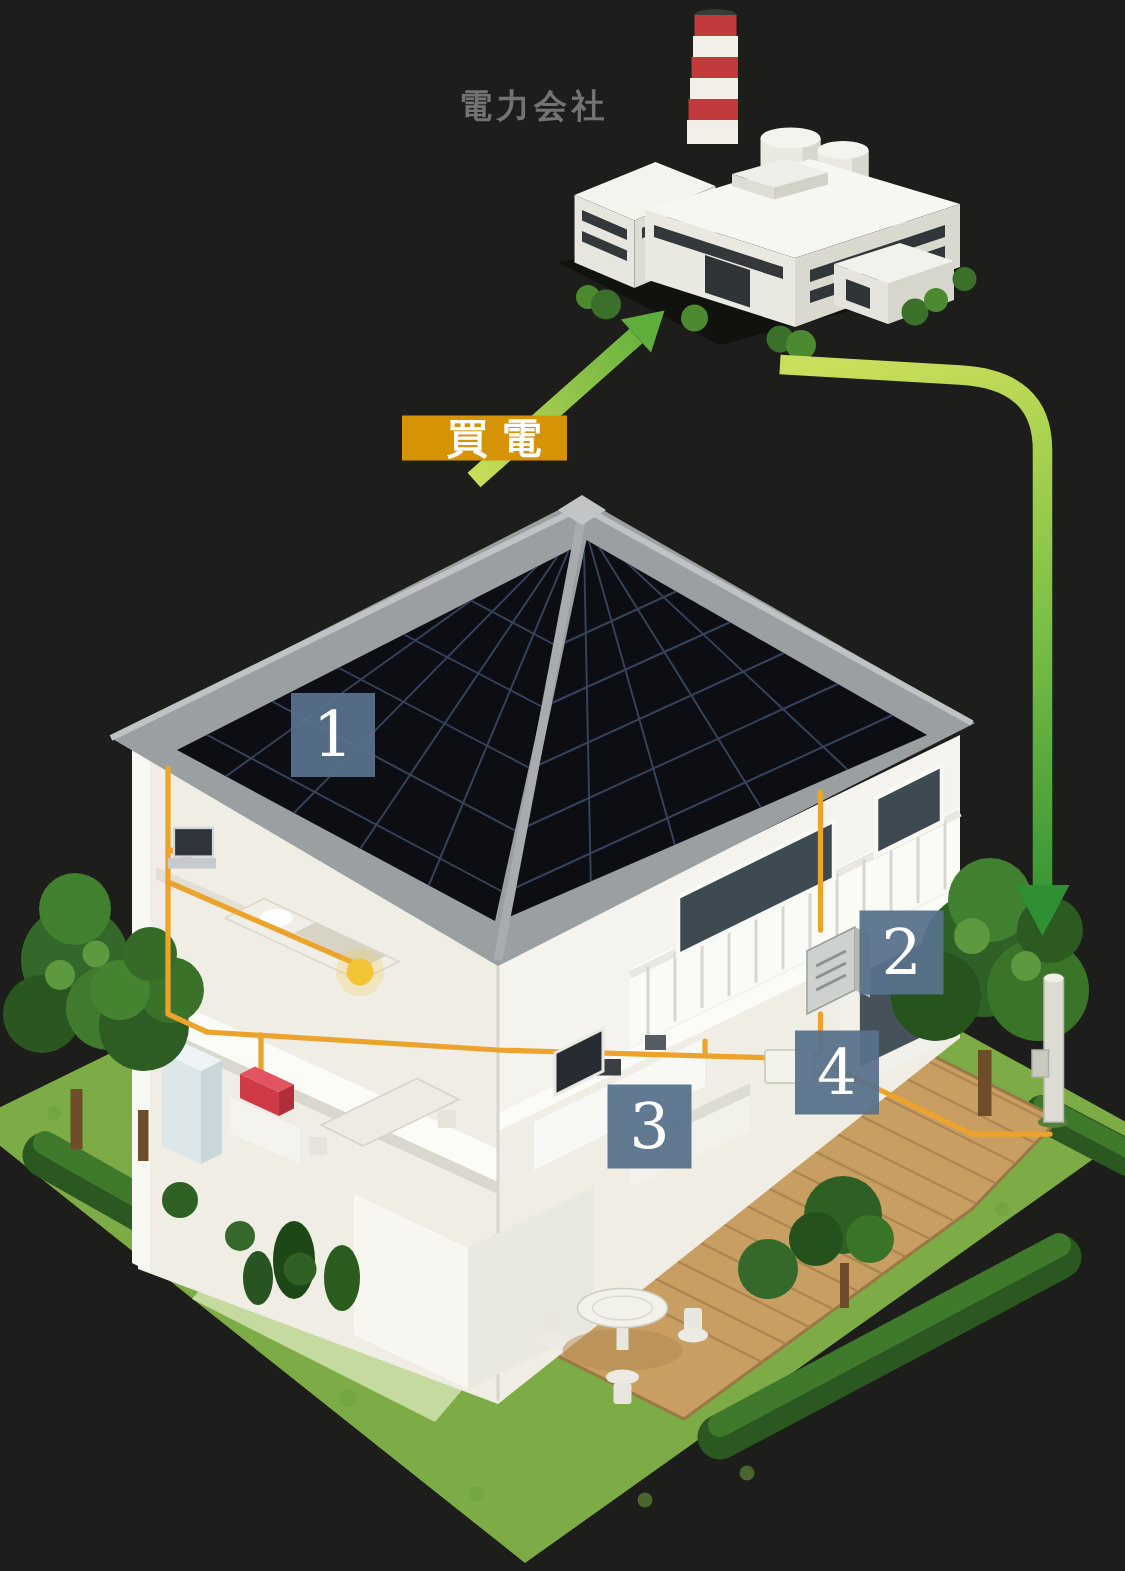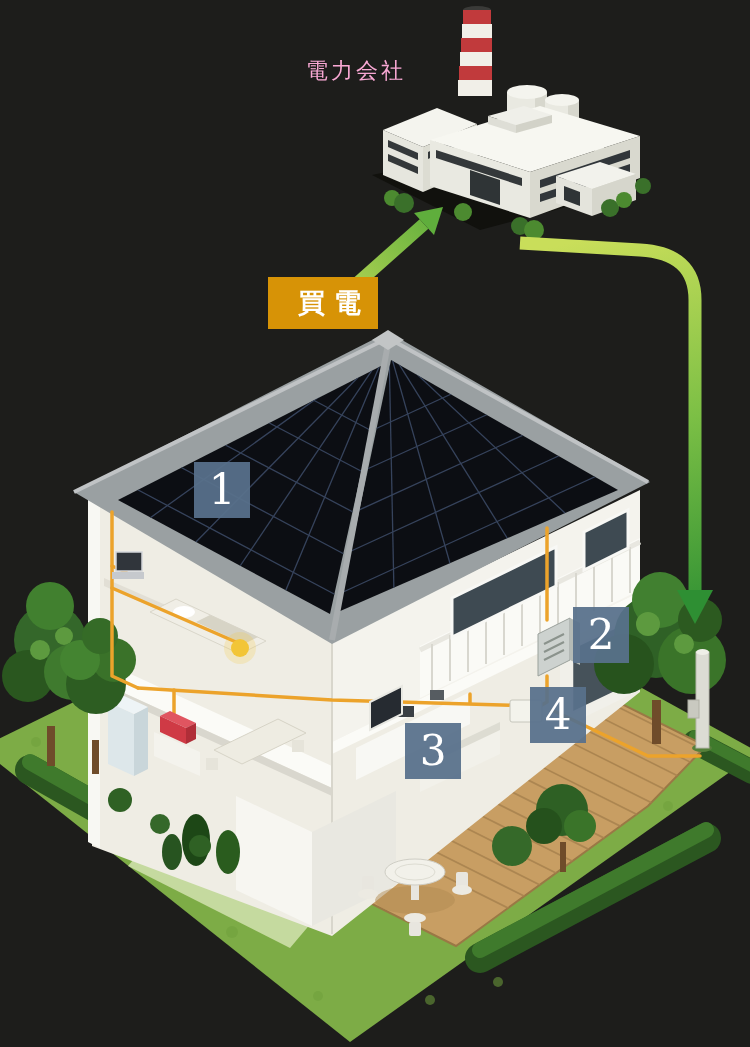--- a/index.html
+++ b/index.html
@@ -1,21 +1,21 @@
 <!DOCTYPE html>
 <html><head>
 <meta charset="utf-8">
 <style>
   html,body{margin:0;padding:0;background:#1d1d1b;}
   .stage{position:relative;width:750px;height:1047px;background:#1d1d1b;overflow:hidden;
          font-family:"Liberation Sans",sans-serif;}
   .stage svg{position:absolute;left:0;top:0;}
-  .overlay-label{position:absolute;color:#f9a8d4;font-weight:normal;white-space:nowrap;}
+  .overlay-label{position:absolute;color:#737373;font-weight:bold;white-space:nowrap;}
   .power-company{left:306px;top:56px;font-size:22px;letter-spacing:3px;}
-  .flow-badge{position:absolute;width:110px;height:52px;display:flex;align-items:center;
+  .flow-badge{position:absolute;width:110px;height:30px;display:flex;align-items:center;
               justify-content:center;color:#fff;font-weight:bold;font-size:27px;
               letter-spacing:9px;padding-left:22px;box-sizing:border-box;}
   .buy-badge{left:268px;top:277px;background:#d79306;}
   .sell-badge{left:594px;top:344px;background:#cd1020;}
   .marker{position:absolute;width:56px;height:56px;background:rgba(88,113,139,0.94);
           color:#fff;font-family:"DejaVu Serif",serif;font-size:42px;line-height:56px;
           text-align:center;}
   .m1{left:194px;top:462px;} .m2{left:573px;top:607px;}
   .m3{left:405px;top:723px;} .m4{left:530px;top:687px;}
 </style>

